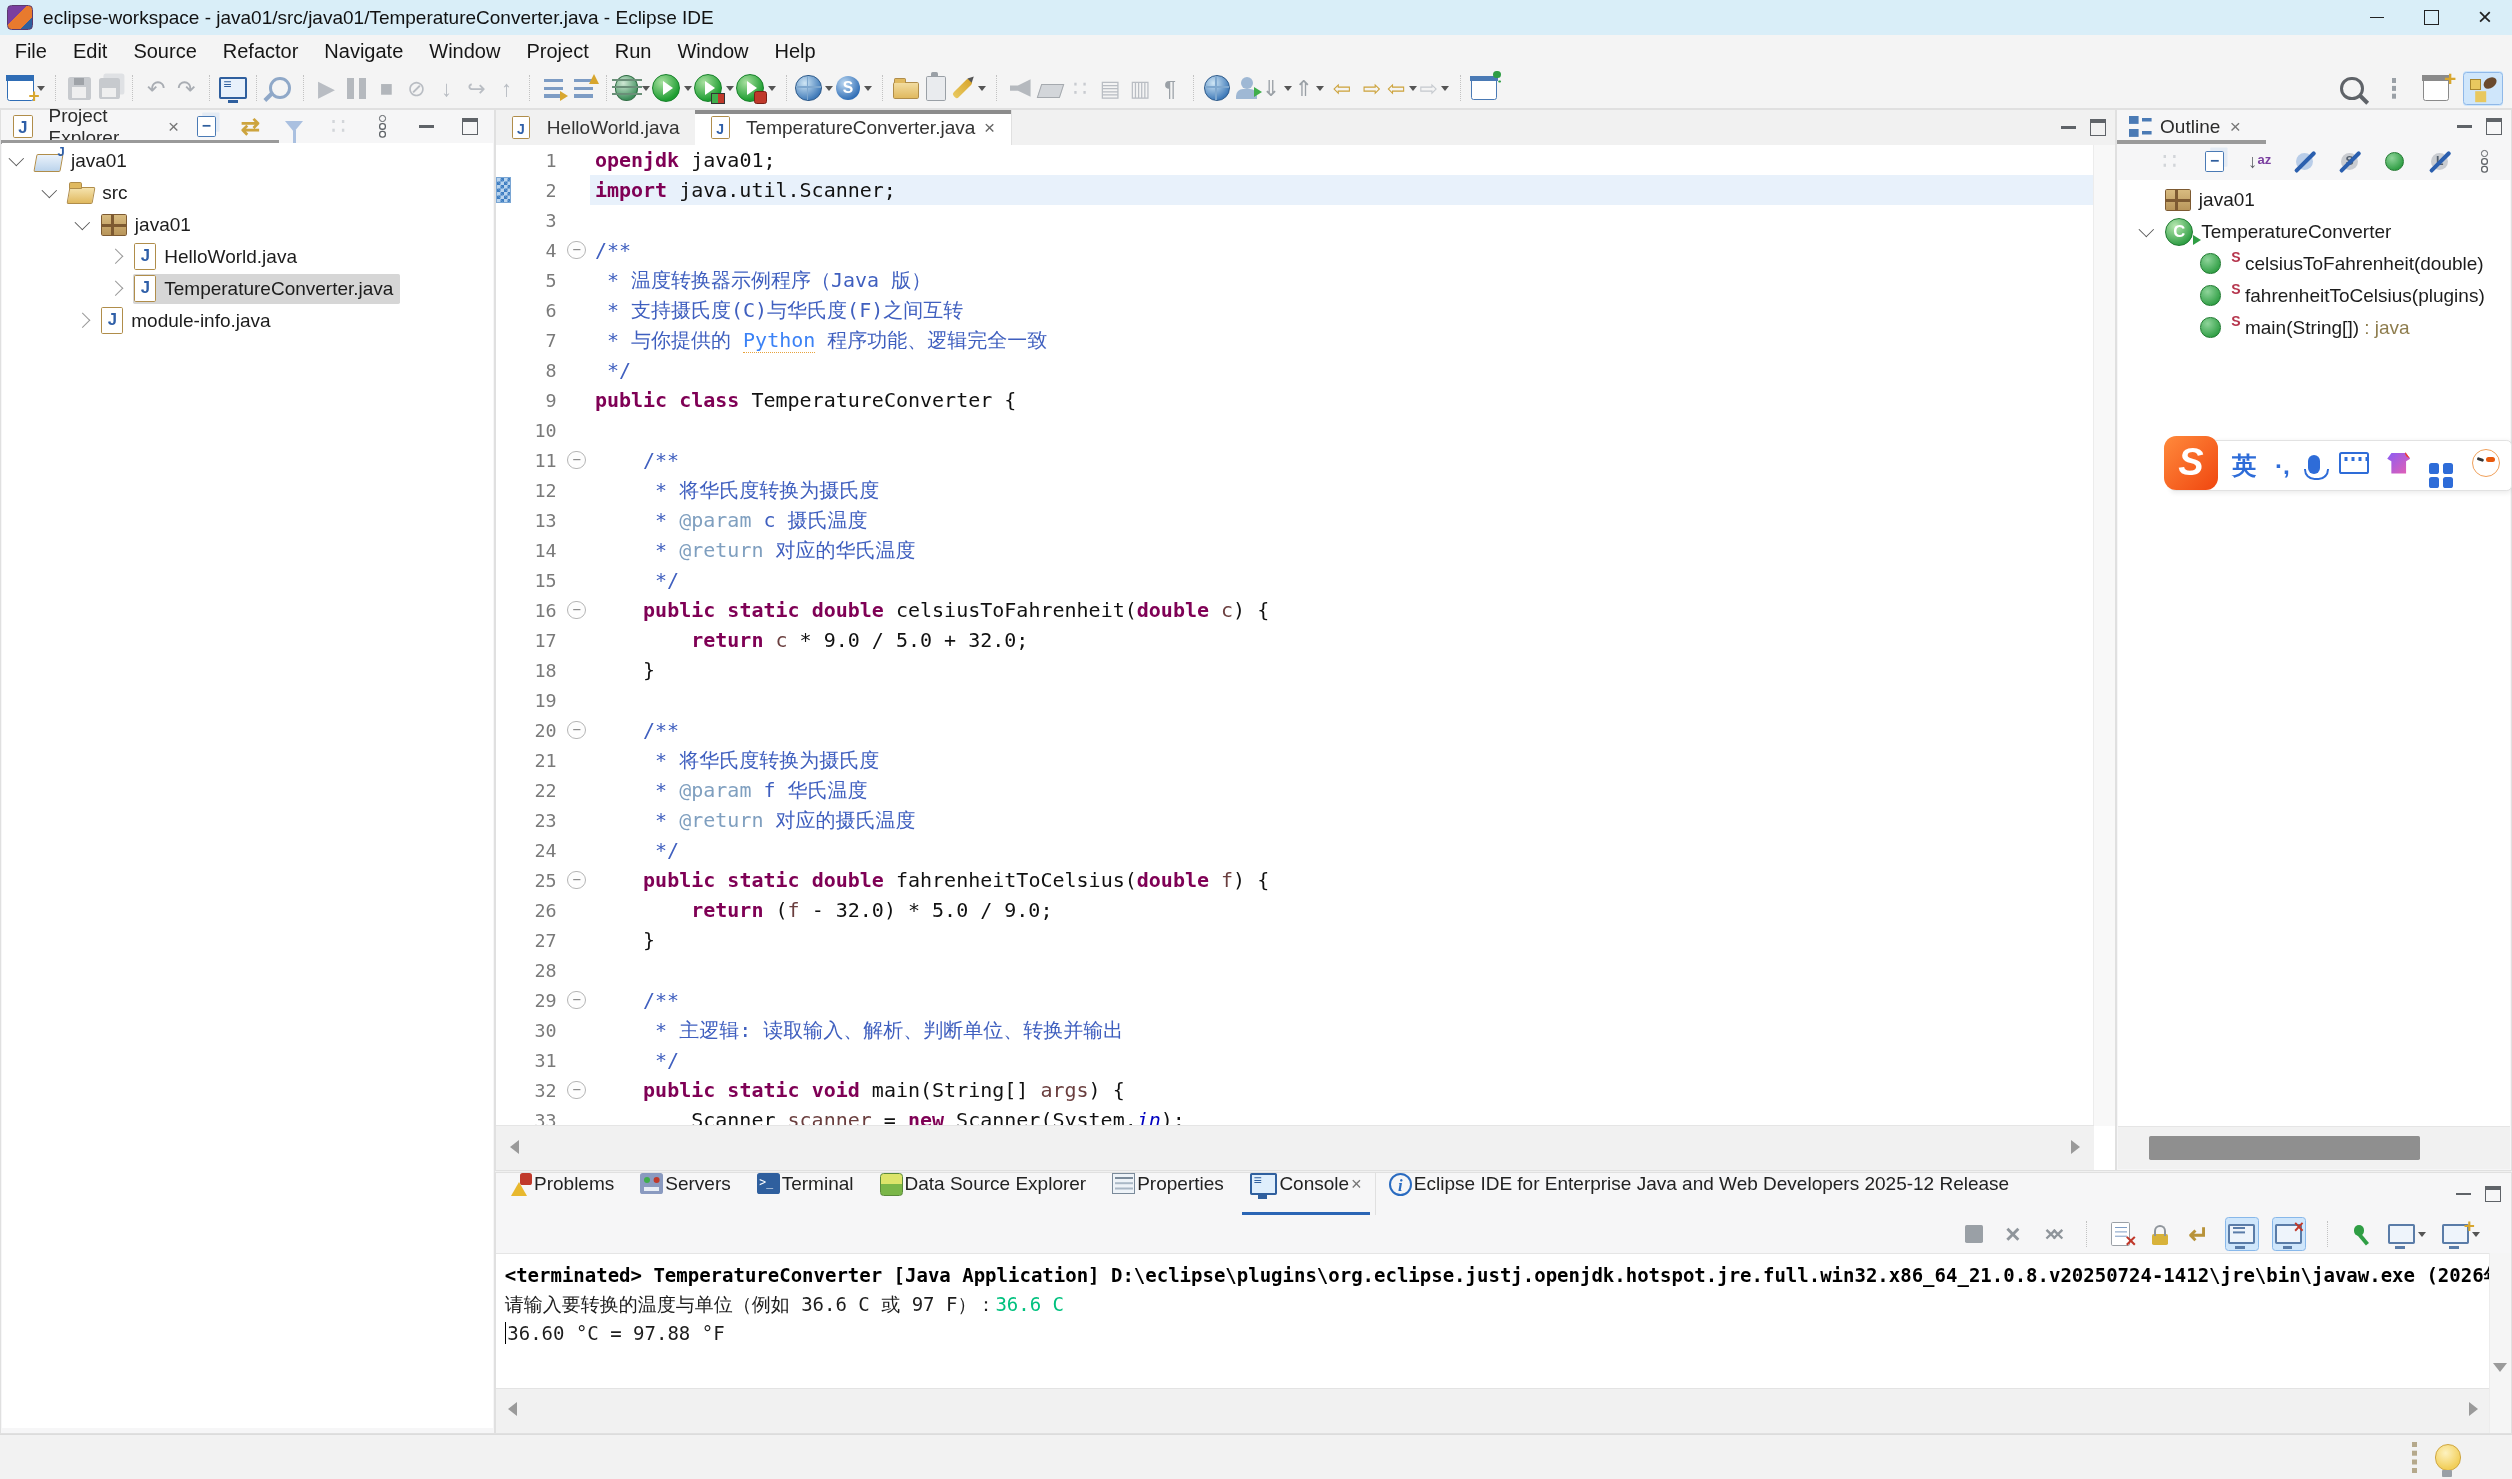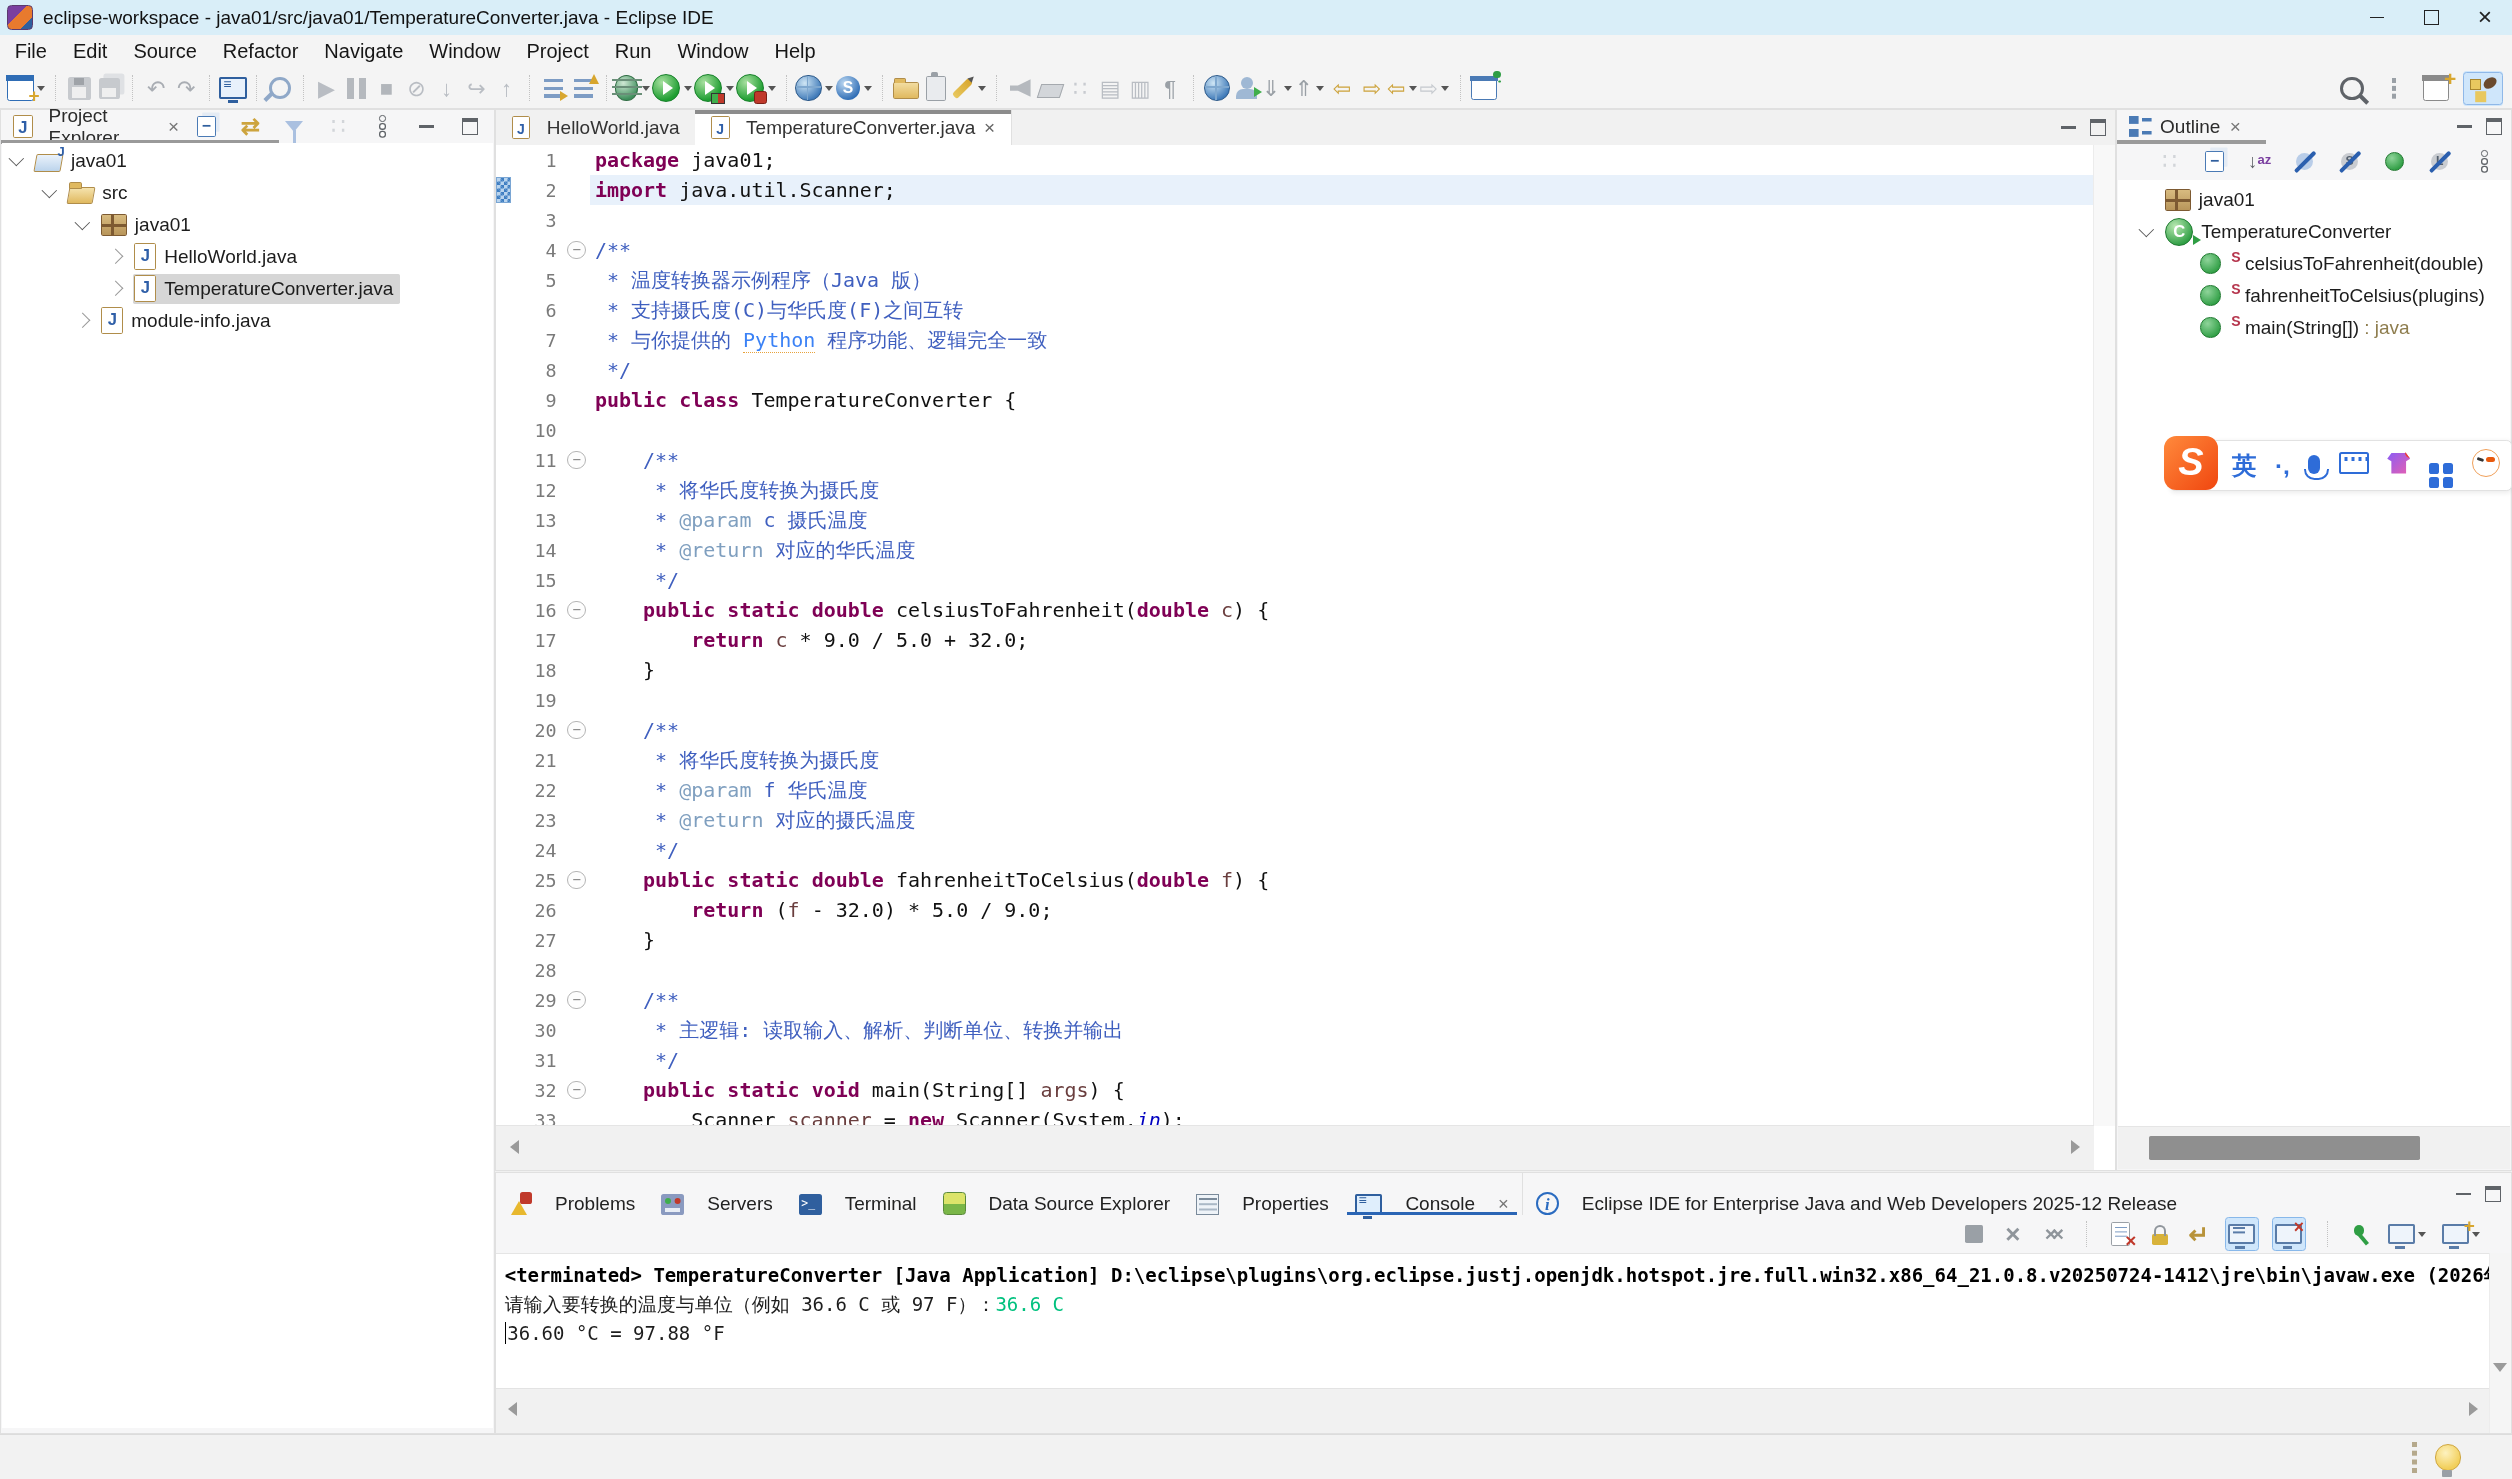--- a/index.html
+++ b/index.html
@@ -191,21 +191,21 @@
     linear-gradient(90deg,#2e6cd8 0 2.6px,transparent 2.6px) 3.5px 2.6px/7px 4.4px repeat-x,#fff}
   .ime-shirt{width:23px;height:21px;background:linear-gradient(135deg,#8a5cf5,#e85fb0);clip-path:polygon(20% 0,80% 0,100% 30%,82% 42%,82% 100%,18% 100%,18% 42%,0 30%)}
   .ime-shirt::after{content:"";position:absolute;right:-6.1px;top:-6.1px;width:11.4px;height:11.4px;border-radius:50%;background:#f03e2e}
   .ime-grid{width:10.5px;height:10.5px;background:#2e6cd8;border-radius:2.6px;box-shadow:14px 0 0 #2e6cd8,0 14px 0 #2e6cd8,14px 14px 0 #2e6cd8;margin:-14px 14px 0 0}
   .ime-face{width:26px;height:26px;border-radius:50%;background:#fff;border:1.7px solid #f0a05a}
   .ime-face::before{content:"";position:absolute;left:4.4px;top:8.7px;width:7px;height:2.6px;background:#333;border-radius:1.7px;transform:rotate(18deg)}
   .ime-face::after{content:"";position:absolute;right:3.5px;top:7px;width:8.7px;height:5.2px;background:#e8590c;border-radius:2.6px}
   
   #bottom{left:495px;top:1172px;width:2017px;height:262px}
   #btabs{position:absolute;left:0;top:0;right:0;height:42px;display:flex;align-items:center}
-  .btab{display:flex;align-items:flex-end;gap:23px;padding:0 13px;height:42px;font-size:19px;color:#222;position:relative;white-space:nowrap}
+  .btab{display:flex;align-items:flex-start;gap:2px;padding:0 13px;height:42px;font-size:19px;color:#222;position:relative;white-space:nowrap}
   .btab.active::after{content:"";position:absolute;left:5.2px;right:5.2px;bottom:0;height:3.5px;background:#2a65b5}
   .btclose{color:#777;font-size:18.4px}
   .bminmax{position:absolute;right:10.5px;top:0;height:42px;display:flex;align-items:center;gap:14px}
   .bicon{position:relative;flex:none;display:inline-block}
   .b-probs{width:23px;height:23px}
   .b-probs::before{content:"";position:absolute;left:1.7px;bottom:0;border-left:8.7px solid transparent;border-right:8.7px solid transparent;border-bottom:14px solid #e8b82e}
   .b-probs::after{content:"";position:absolute;right:0;top:0;width:12.2px;height:12.2px;border-radius:2.6px;background:#c0392b}
   .b-serv{width:23px;height:21px;background:#8a9ac0;border-radius:2.6px}
   .b-serv::after{content:"";position:absolute;left:3.5px;top:4.4px;width:6.1px;height:6.1px;border-radius:50%;background:#3fae4c;box-shadow:9.6px 0 0 #c0392b}
   .b-serv::before{content:"";position:absolute;left:3.5px;bottom:3.5px;width:15.7px;height:3.5px;background:#e8edf5}
@@ -541,21 +541,21 @@
     </div>
   <div class="eminmax">
     <span class="k-min shp"></span>
     <span class="k-max shp"></span>
   </div>
   <div id="ecode">
       <div class="crow">
         <span class="cruler"></span>
         <span class="lnum">1</span>
         <span class="foldc"></span>
-        <span class="codecell"><span class="sk">package</span><span class="sp"> java01;</span></span>
+        <span class="codecell"><span class="sk">openjdk</span><span class="sp"> java01;</span></span>
       </div>
       <div class="crow cur">
         <span class="cruler">
           <span class="mark2"></span>
         </span>
         <span class="lnum">2</span>
         <span class="foldc"></span>
         <span class="codecell"><span class="sk">import</span><span class="sp"> java.util.Scanner;</span></span>
       </div>
       <div class="crow">

